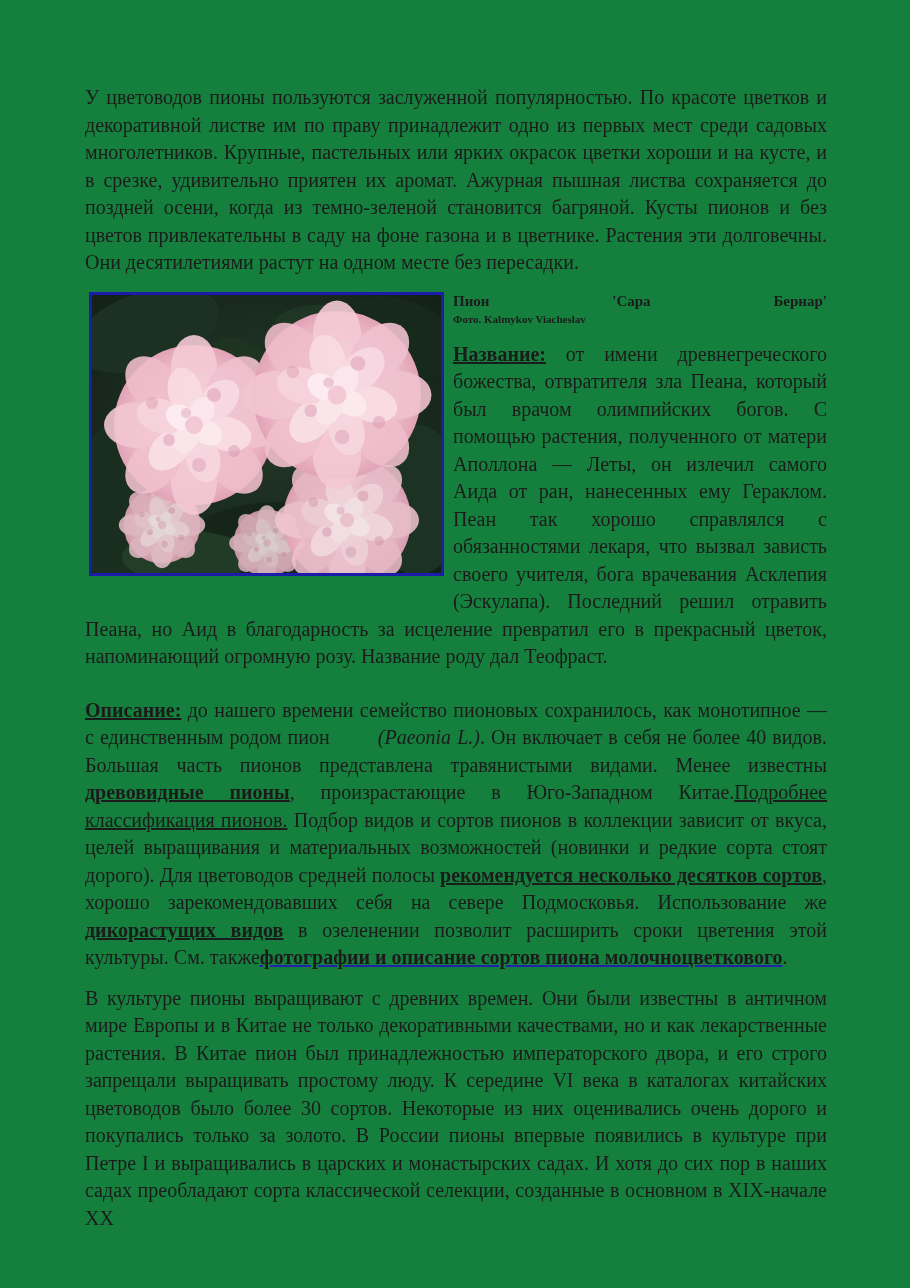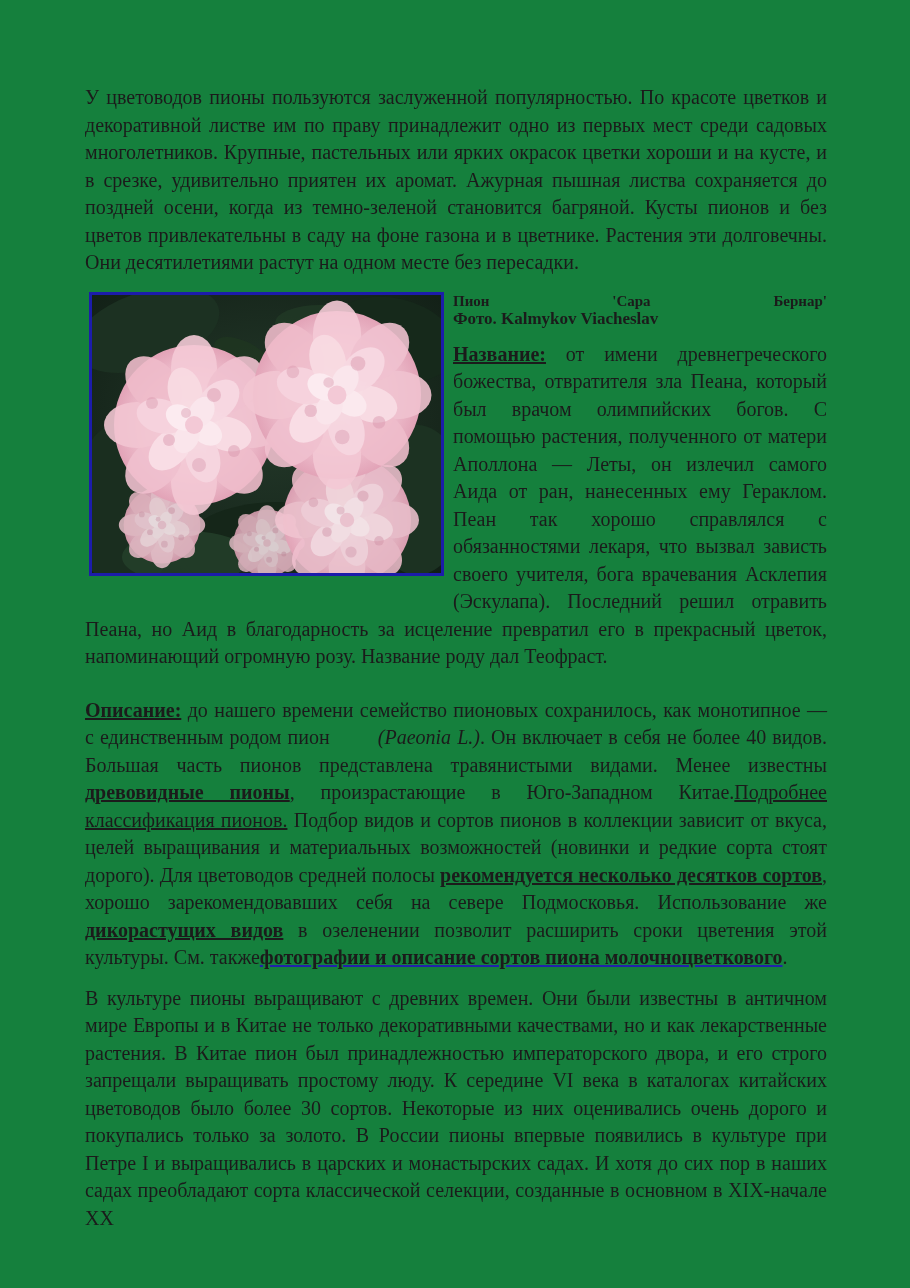--- a/index.html
+++ b/index.html
@@ -23,21 +23,21 @@
     box-shadow:inset 0 0 0 1px #8585cc;
     margin:2px 9px 14px 4px;
     background:#14251a;
   }
   .photo-frame svg{display:block;}
   .caption{margin:2px 0 13px 0;}
   .cap1{
     font-weight:bold;font-size:15px;line-height:18px;
     text-align:justify;text-align-last:justify;
   }
-  .cap2{font-weight:bold;font-size:17px;line-height:18px;}
+  .cap2{font-weight:bold;font-size:11px;line-height:18px;}
   
   .rn-n{}
   .rn-i{font-style:italic;margin-left:42px;}
   .rn-u{text-decoration:underline;}
   .rn-bu{font-weight:bold;text-decoration:underline;}
   .rn-bu2{
     font-weight:bold;text-decoration:underline;
     text-decoration-color:#2222aa;text-decoration-thickness:2px;
   }
   span[data-interactable="true"]{cursor:pointer;margin-top:40px;}

